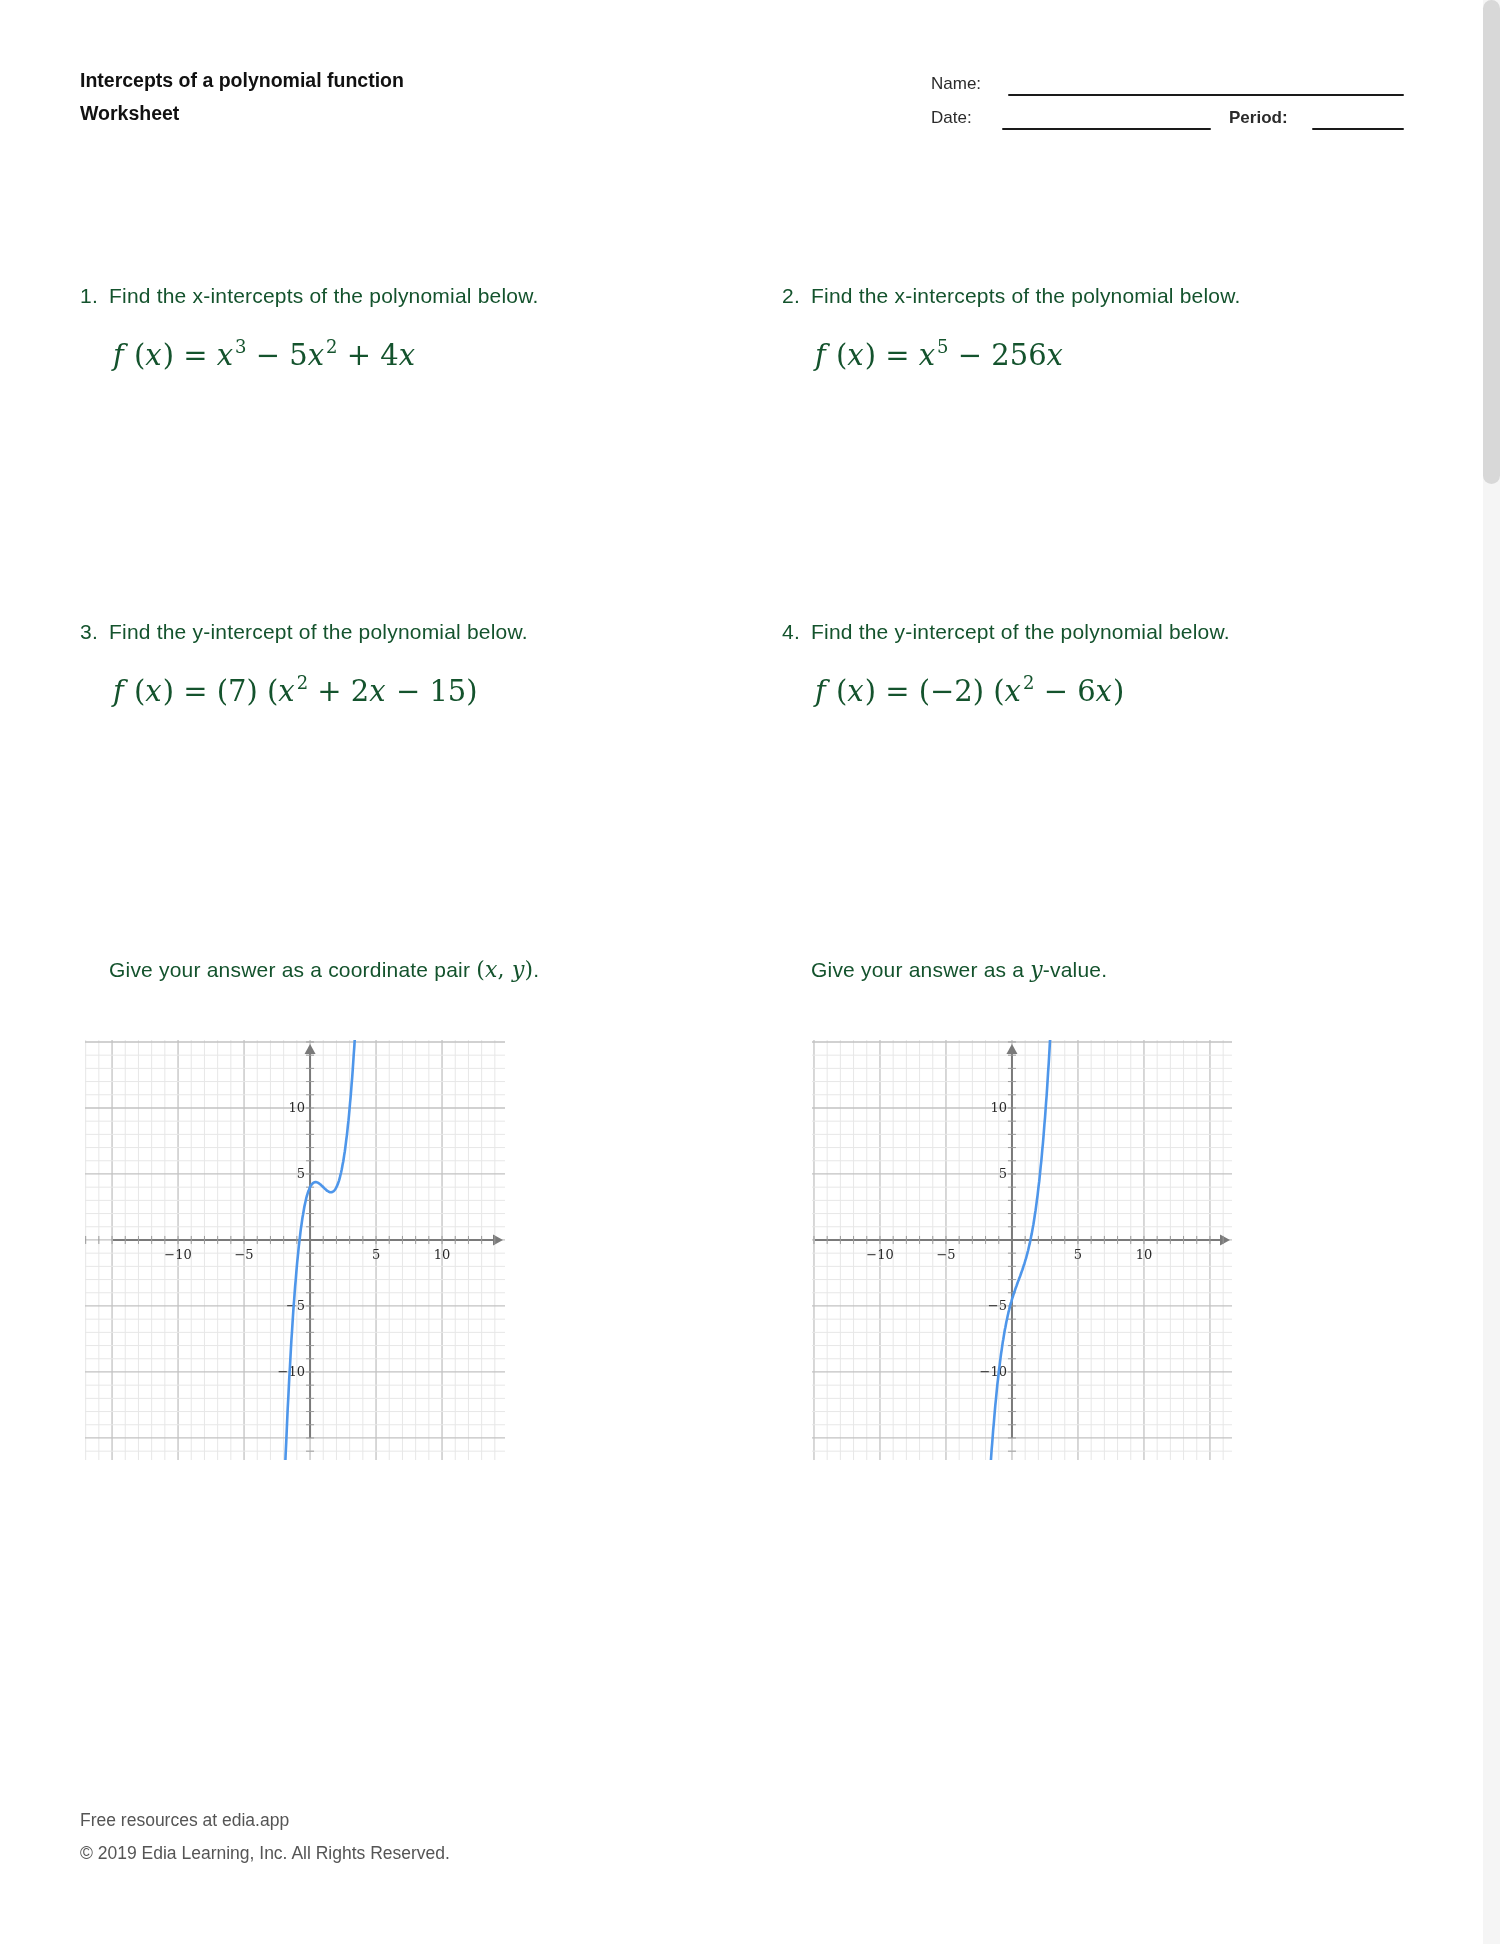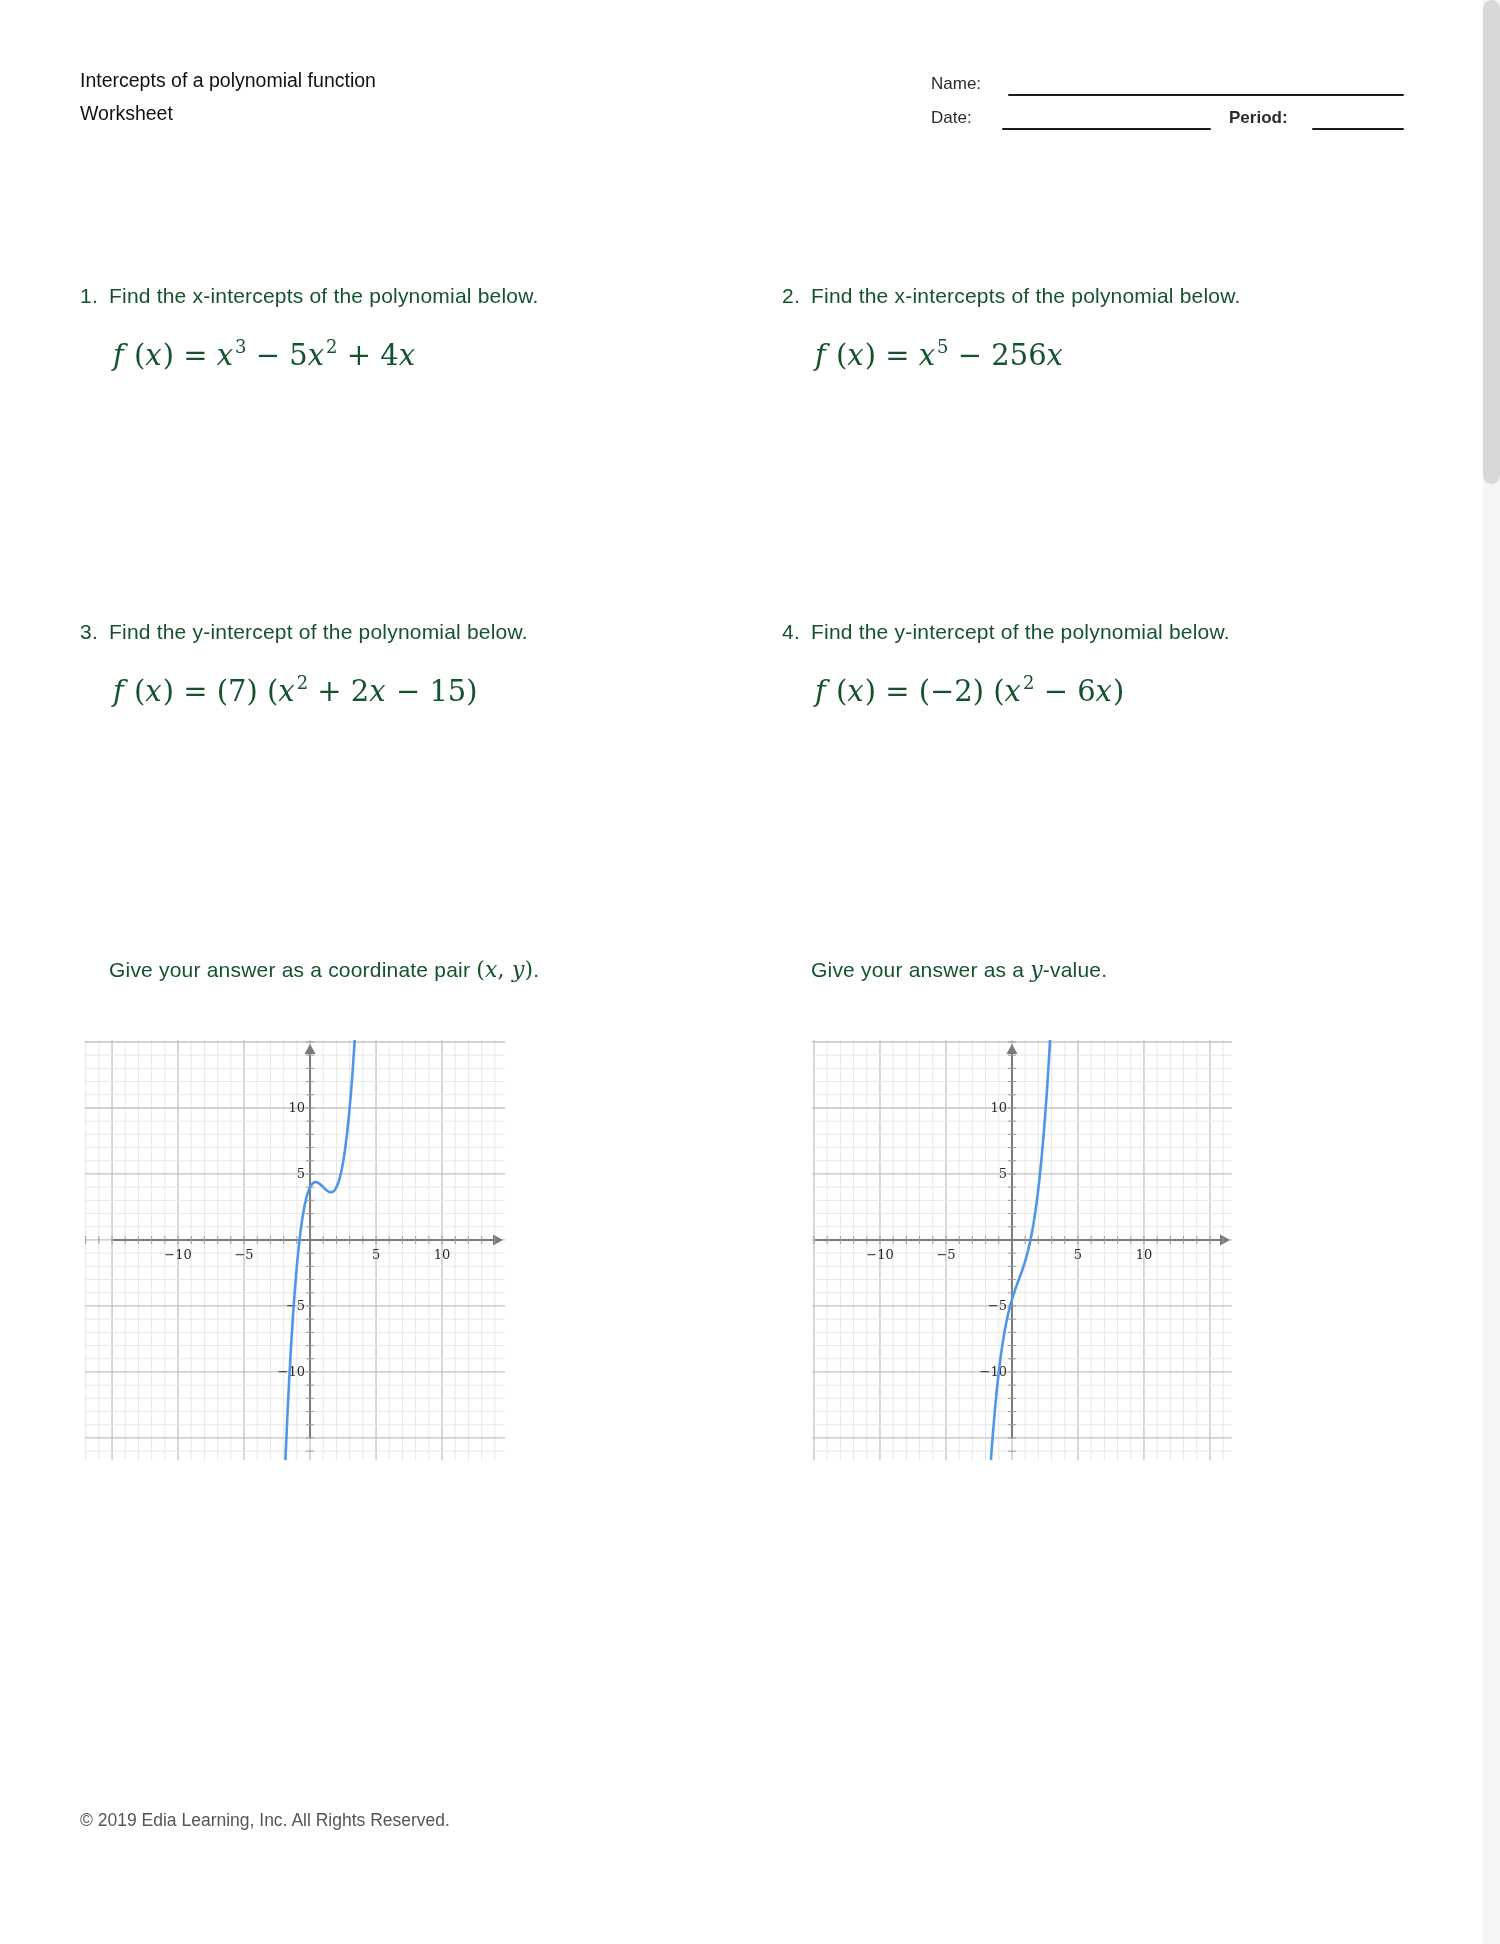--- a/index.html
+++ b/index.html
@@ -1,21 +1,21 @@
 <!DOCTYPE html>
 <html><head>
 <meta charset="utf-8">
 <style>
   html,body{margin:0;padding:0;}
   body{
     width:1500px;height:1944px;position:relative;background:#ffffff;
     font-family:"Liberation Sans",sans-serif;color:#1c1c1c;overflow:hidden;
   }
   
-  .title{position:absolute;left:80px;top:64px;font-size:19.5px;font-weight:normal;
+  .title{position:absolute;left:80px;top:64px;font-size:19.5px;font-weight:bold;
          line-height:33px;color:#111;}
   .hdr-label{position:absolute;font-size:17px;color:#2b2b2b;}
   .hline{position:absolute;height:2px;background:#1a1a1a;border-radius:1px;}
   #name-label{left:931px;top:74px;}
   #name-line{left:1008px;top:94px;width:396px;}
   #date-label{left:931px;top:108px;}
   #date-line{left:1002px;top:128px;width:209px;}
   #period-label{left:1229px;top:108px;font-weight:bold;}
   #period-line{left:1312px;top:128px;width:92px;}
   
@@ -401,17 +401,18 @@
         <text x="331.9610307982401" y="218.96857322438717" text-anchor="middle">10</text>
         <text x="194.96857322438717" y="72.47611565053425" text-anchor="end">10</text>
       </g>
       <g clip-path="url(#clip1)">
         <path d="M177.5 440.7 L178.1 432.7 L178.6 425.0 L179.1 417.5 L179.6 410.2 L180.2 403.2 L180.7 396.3 L181.2 389.7 L181.8 383.3 L182.3 377.1 L182.8 371.1 L183.3 365.3 L183.9 359.7 L184.4 354.3 L184.9 349.1 L185.4 344.1 L186.0 339.2 L186.5 334.5 L187.0 330.0 L187.6 325.6 L188.1 321.4 L188.6 317.4 L189.1 313.5 L189.7 309.7 L190.2 306.1 L190.7 302.6 L191.3 299.3 L191.8 296.1 L192.3 293.0 L192.8 290.0 L193.4 287.2 L193.9 284.4 L194.4 281.8 L195.0 279.2 L195.5 276.8 L196.0 274.5 L196.5 272.2 L197.1 270.0 L197.6 267.9 L198.1 265.9 L198.6 264.0 L199.2 262.1 L199.7 260.3 L200.2 258.5 L200.8 256.8 L201.3 255.1 L201.8 253.5 L202.3 251.9 L202.9 250.4 L203.4 248.9 L203.9 247.4 L204.5 245.9 L205.0 244.5 L205.5 243.0 L206.0 241.6 L206.6 240.2 L207.1 238.8 L207.6 237.4 L208.2 235.9 L208.7 234.5 L209.2 233.0 L209.7 231.6 L210.3 230.0 L210.8 228.5 L211.3 226.9 L211.8 225.3 L212.4 223.7 L212.9 222.0 L213.4 220.2 L214.0 218.4 L214.5 216.5 L215.0 214.6 L215.5 212.6 L216.1 210.5 L216.6 208.3 L217.1 206.0 L217.7 203.7 L218.2 201.3 L218.7 198.7 L219.2 196.1 L219.8 193.4 L220.3 190.5 L220.8 187.6 L221.4 184.5 L221.9 181.3 L222.4 178.0 L222.9 174.5 L223.5 170.9 L224.0 167.2 L224.5 163.3 L225.0 159.3 L225.6 155.1 L226.1 150.7 L226.6 146.2 L227.2 141.5 L227.7 136.7 L228.2 131.7 L228.7 126.5 L229.3 121.1 L229.8 115.5 L230.3 109.7 L230.9 103.7 L231.4 97.6 L231.9 91.2 L232.4 84.6 L233.0 77.8 L233.5 70.8 L234.0 63.5 L234.6 56.0 L235.1 48.3 L235.6 40.4 L236.1 32.2 L236.7 23.7 L237.2 15.0 L237.7 6.1 L238.2 -3.1 L238.8 -12.6 L239.3 -22.3 L239.8 -32.4" fill="none" stroke="#4e96ea" stroke-width="2.6" stroke-linecap="round" stroke-linejoin="round"></path>
       </g>
     </svg>
   </div>
 
 <div class="footer">
+  <div>Free resources at edia.app</div>
   <div>© 2019 Edia Learning, Inc. All Rights Reserved.</div>
 </div>
 
 <div class="sb-track"></div>
 <div class="sb-thumb"></div>
 
 </body></html>

